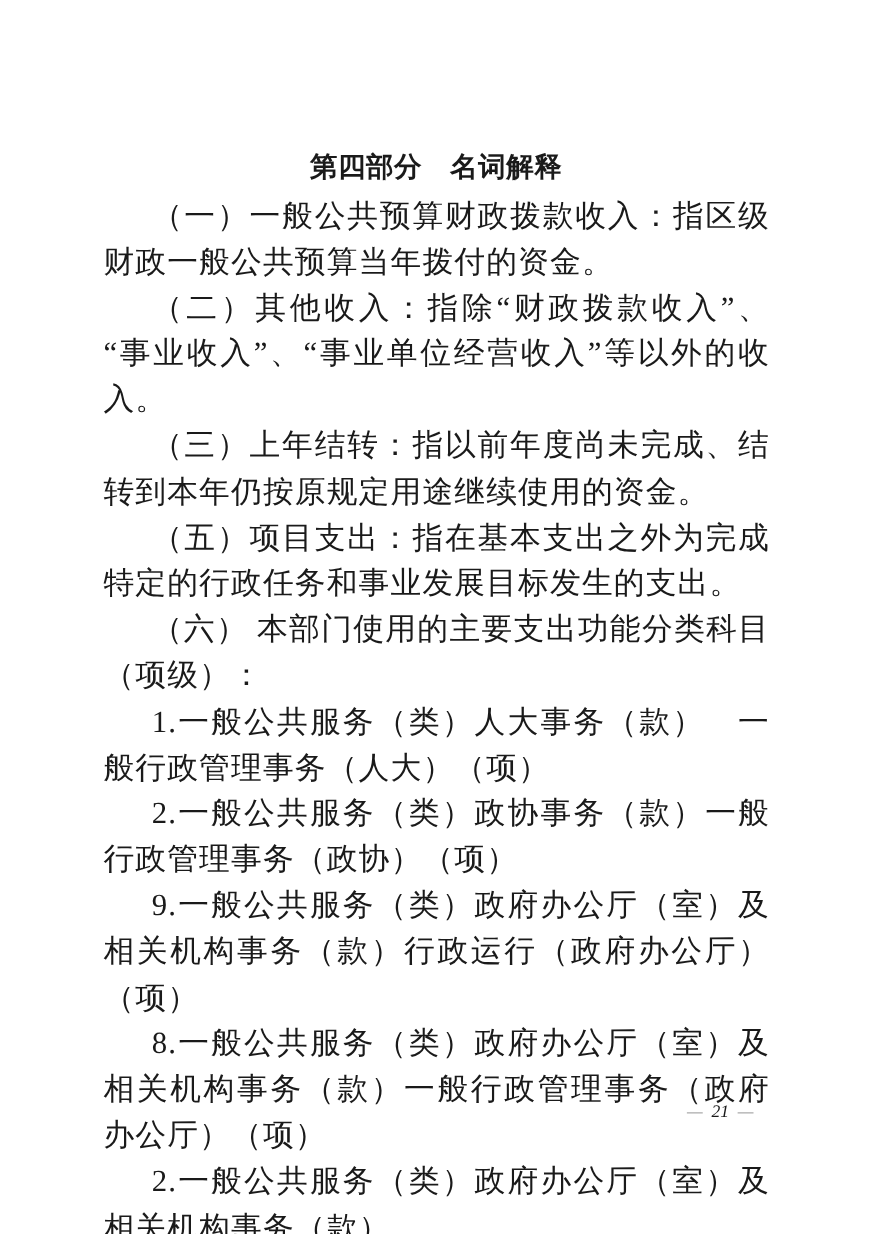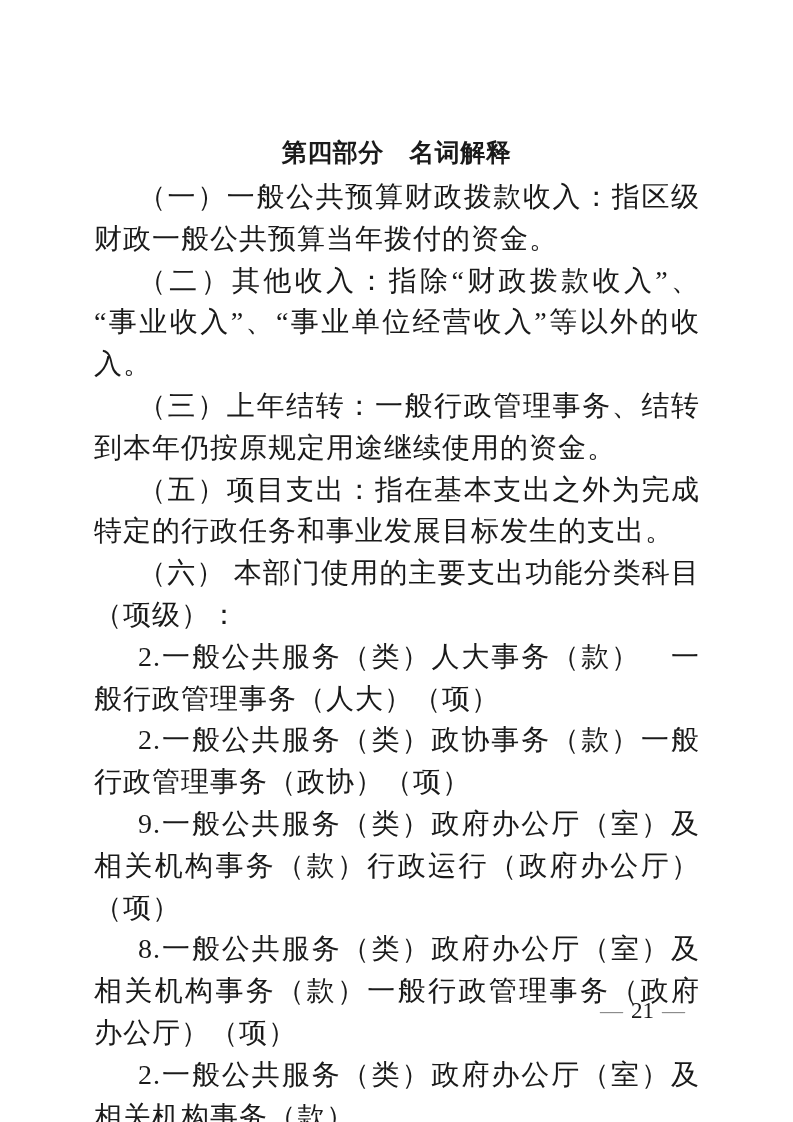--- a/index.html
+++ b/index.html
@@ -49,47 +49,48 @@
   .para {
     margin: 0;
     padding: 0;
     text-indent: 44px;
     letter-spacing: 1px;
   }
   .footer {
     position: absolute;
     top: 998px;
     right: 108px;
-    font-size: 23px;
+    font-size: 16px;
     line-height: 26px;
     white-space: nowrap;
     font-family: "Liberation Serif", "DejaVu Serif", serif;
+    font-style: italic;
   }
   .footer .dash {
     color: var(--footer-dash);
   }
   .footer .pagenum {
     color: var(--text);
     margin: 0 8px;
   }
 </style>
 </head>
 <body>
 
 <div class="page">
 
   <h1 class="doc-title">第四部分　名词解释</h1>
 
   <div class="content">
     <p class="para">（一）一般公共预算财政拨款收入：指区级财政一般公共预算当年拨付的资金。</p>
     <p class="para">（二）其他收入：指除“财政拨款收入”、“事业收入”、“事业单位经营收入”等以外的收入。</p>
-    <p class="para">（三）上年结转：一般行政管理事务、结转到本年仍按原规定用途继续使用的资金。</p>
+    <p class="para">（三）上年结转：指以前年度尚未完成、结转到本年仍按原规定用途继续使用的资金。</p>
     <p class="para">（五）项目支出：指在基本支出之外为完成特定的行政任务和事业发展目标发生的支出。</p>
     <p class="para">（六） 本部门使用的主要支出功能分类科目（项级）：</p>
-    <p class="para">2.一般公共服务（类）人大事务（款）　一般行政管理事务（人大）（项）</p>
+    <p class="para">1.一般公共服务（类）人大事务（款）　一般行政管理事务（人大）（项）</p>
     <p class="para">2.一般公共服务（类）政协事务（款）一般行政管理事务（政协）（项）</p>
     <p class="para">9.一般公共服务（类）政府办公厅（室）及相关机构事务（款）行政运行（政府办公厅）（项）</p>
     <p class="para">8.一般公共服务（类）政府办公厅（室）及相关机构事务（款）一般行政管理事务（政府办公厅）（项）</p>
     <p class="para">2.一般公共服务（类）政府办公厅（室）及相关机构事务（款）</p>
   </div>
 
   <div class="footer">
     <span class="dash">—</span><span class="pagenum">21</span><span class="dash">—</span>
   </div>
 

